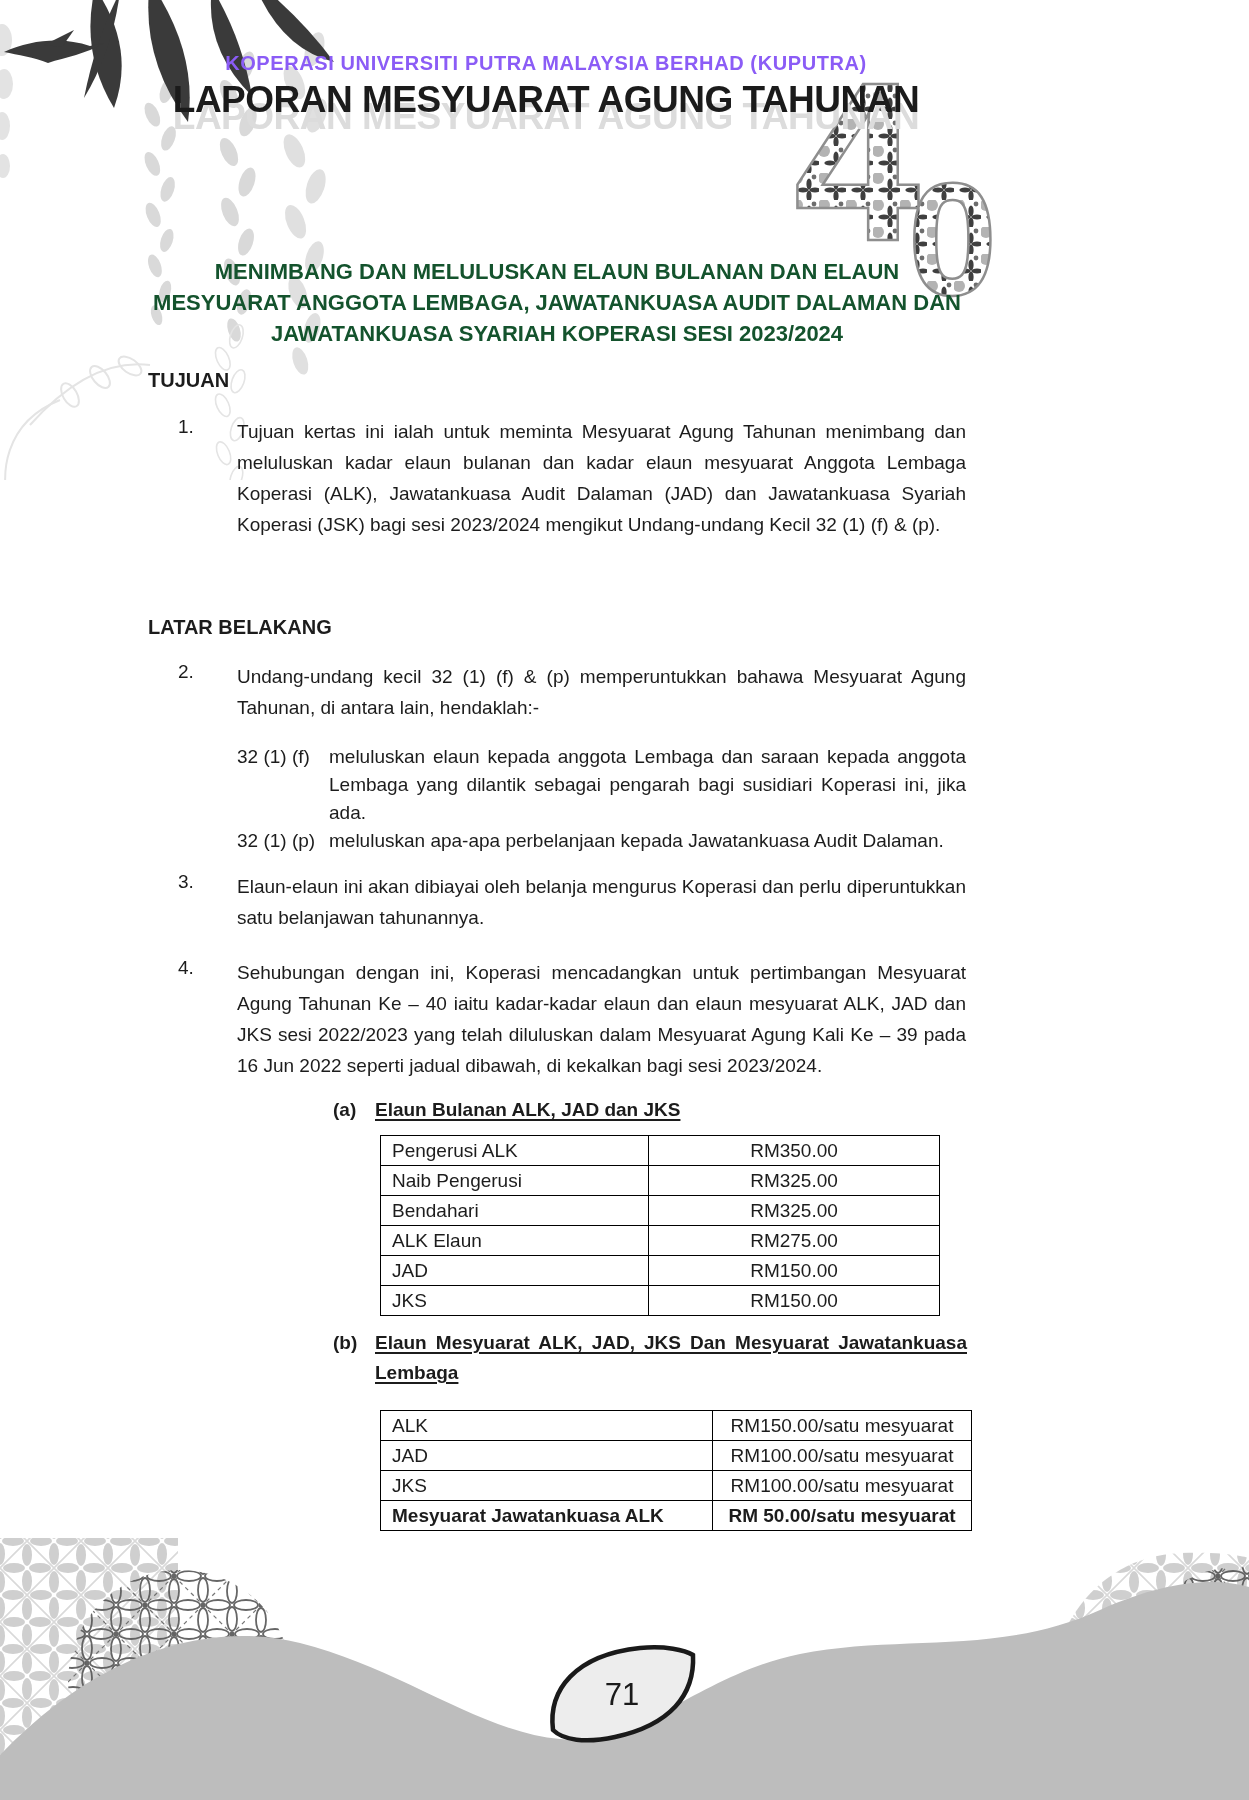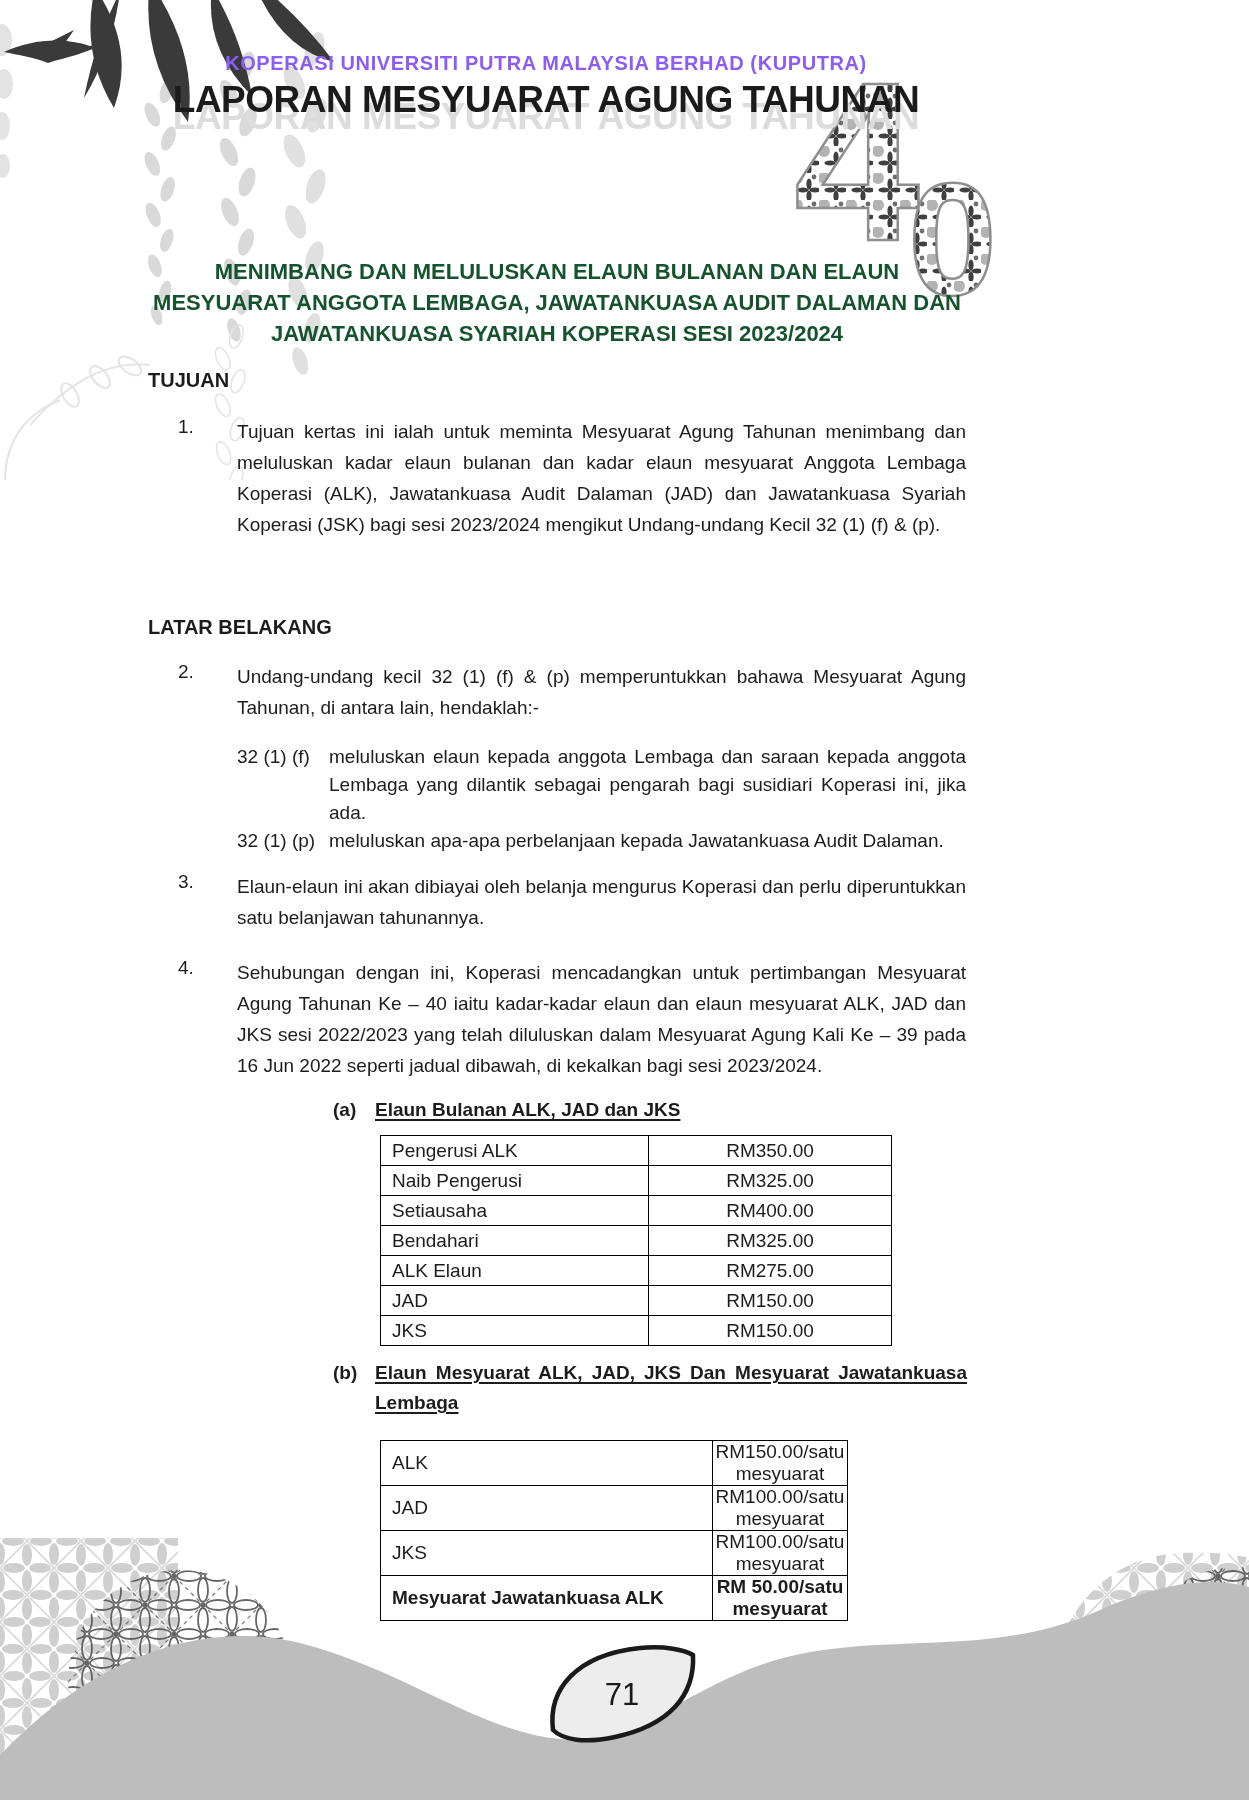--- a/index.html
+++ b/index.html
@@ -36,23 +36,23 @@
   .subitem .stxt { text-align:justify; line-height:28px; }
   .subitem .slbl { line-height:28px; }
   .tbl-caption { display:grid; grid-template-columns:42px 1fr; margin-left:185px; font-weight:bold; }
   .tbl-caption.a { margin-top:18px; }
   .tbl-caption.b { margin-top:12px; line-height:30px; }
   .tbl-caption .cap-txt { text-decoration:underline; text-decoration-thickness:2px; text-underline-offset:3px; }
   .tbl-caption.b .cap-txt { text-align:justify; width:592px; }
   table.rates { border-collapse:collapse; margin-left:232px; table-layout:fixed; }
   table.rates td { border:1.6px solid #000; height:29px; padding:0 0 0 11px; font-size:19px; }
   table.rates td:last-child { text-align:center; padding:0; }
-  table.a-tbl { margin-top:14px; width:512px; }
+  table.a-tbl { margin-top:14px; width:560px; }
   table.a-tbl td:first-child { width:256px; }
-  table.b-tbl { margin-top:22px; width:468px; }
+  table.b-tbl { margin-top:22px; width:592px; }
   table.b-tbl td:first-child { width:320px; }
   td.bold { font-weight:bold; }
 </style>
 </head>
 <body>
 
 <div class="page">
 
   <svg class="corner-svg" width="360" height="480" viewBox="0 0 360 480">
     <defs>
@@ -182,24 +182,20 @@
     </div>
     <table class="rates a-tbl">
       <tbody>
           <tr>
             <td>Pengerusi ALK</td>
             <td>RM350.00</td>
           </tr>
           <tr>
             <td>Naib Pengerusi</td>
             <td>RM325.00</td>
-          </tr>
-          <tr>
-            <td>Setiausaha</td>
-            <td>RM400.00</td>
           </tr>
           <tr>
             <td>Bendahari</td>
             <td>RM325.00</td>
           </tr>
           <tr>
             <td>ALK Elaun</td>
             <td>RM275.00</td>
           </tr>
           <tr>

